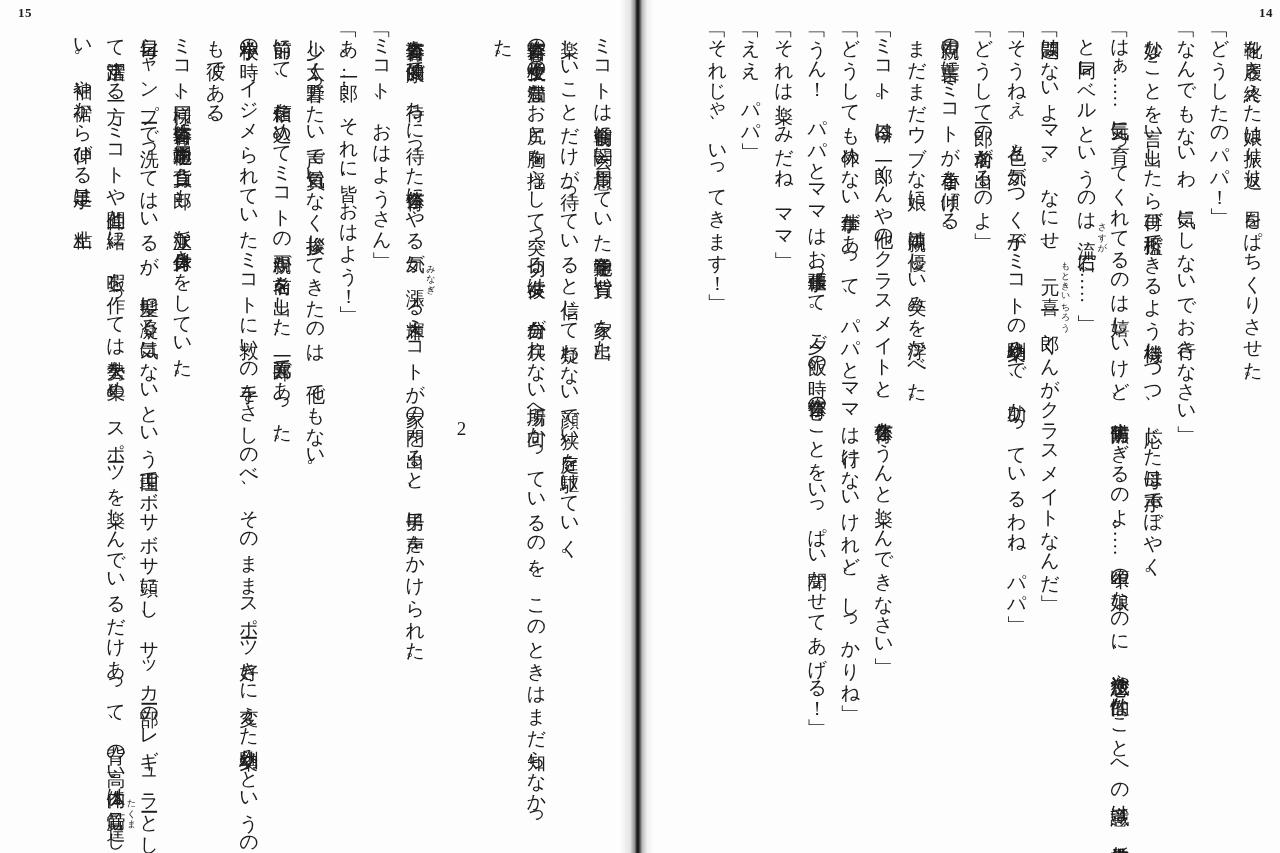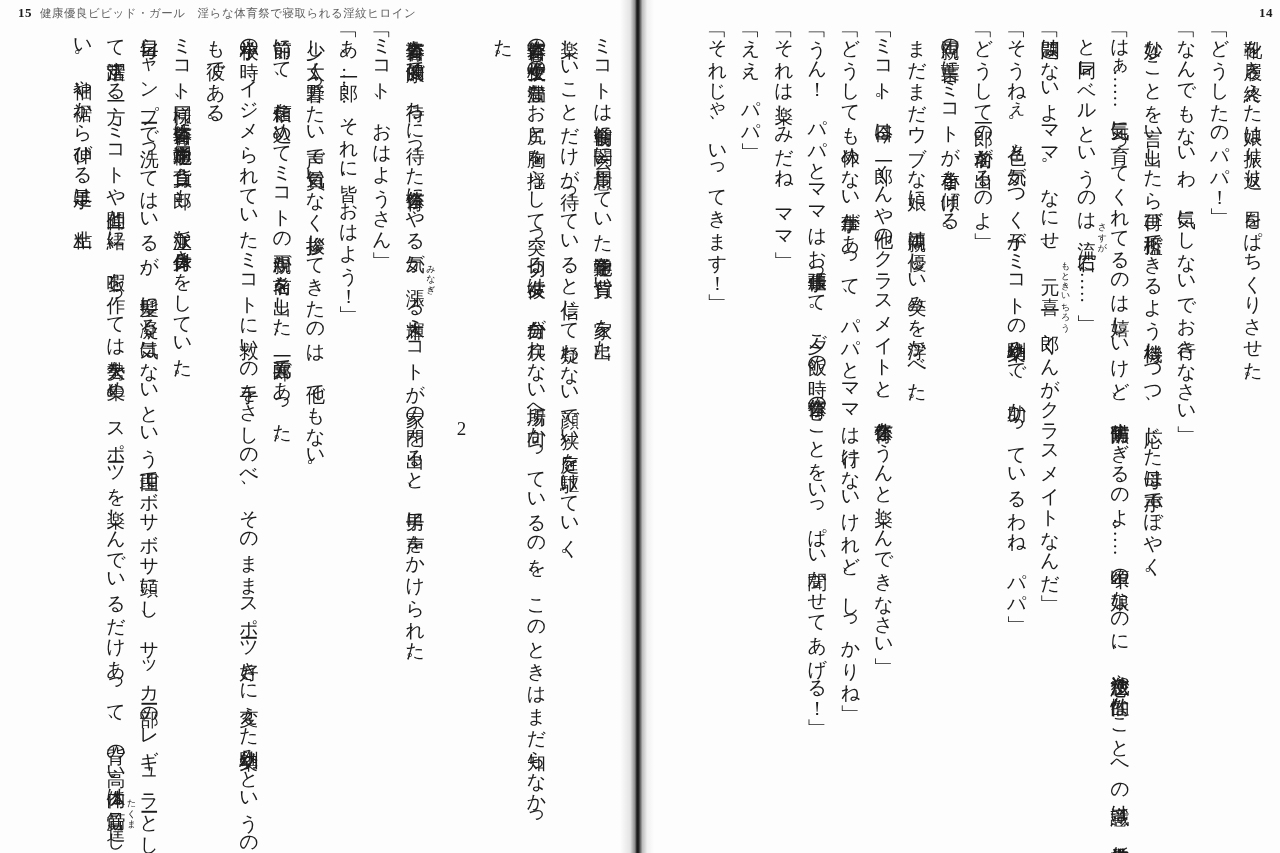--- a/index.html
+++ b/index.html
@@ -70,21 +70,20 @@
     font-size:9px;color:#1c1c1c;letter-spacing:0;
   }
 </style>
 </head>
 <body>
 
 <div id="spread">
 
   <div class="page" id="page-left">
     <span class="folio">15</span>
-    <span class="running-title">健康優良ビビッド・ガール　淫らな体育祭で寝取られる淫紋ヒロイン</span>
     <div class="vbody">
         <p class="narrative">ミコトは朝食前に玄関に用意していた通学鞄を背負い、家を出た。</p>
         <p class="narrative">楽しいことだけが待っていると信じて疑わない顔で狭い庭を駆けていく。</p>
         <p class="narrative">体育着姿の女子校生の豊満なお尻と胸を揺らして突っ切る彼女は、自分が戻れない場所へ向かっているのを、このときはまだ知らなかった。</p>
         <p class="chapter">2</p>
         <p class="narrative">体育着姿も健康的で、待ちに待った体育祭にやる気が<ruby>漲<rt>みなぎ</rt></ruby>る輝木ミコトが家の門を出ると、男子に声をかけられた。</p>
         <p class="dialogue">「ミコト、おはようさん」</p>
         <p class="dialogue">「あ、一郎……それに皆、おはよう！」</p>
         <p class="narrative">少し太く野暮ったい声で気負いなく挨拶してきたのは、他でもない。</p>
         <p class="narrative">前節にて、信頼を込めてミコトの両親が名前を出した、元喜一郎であった。</p>

